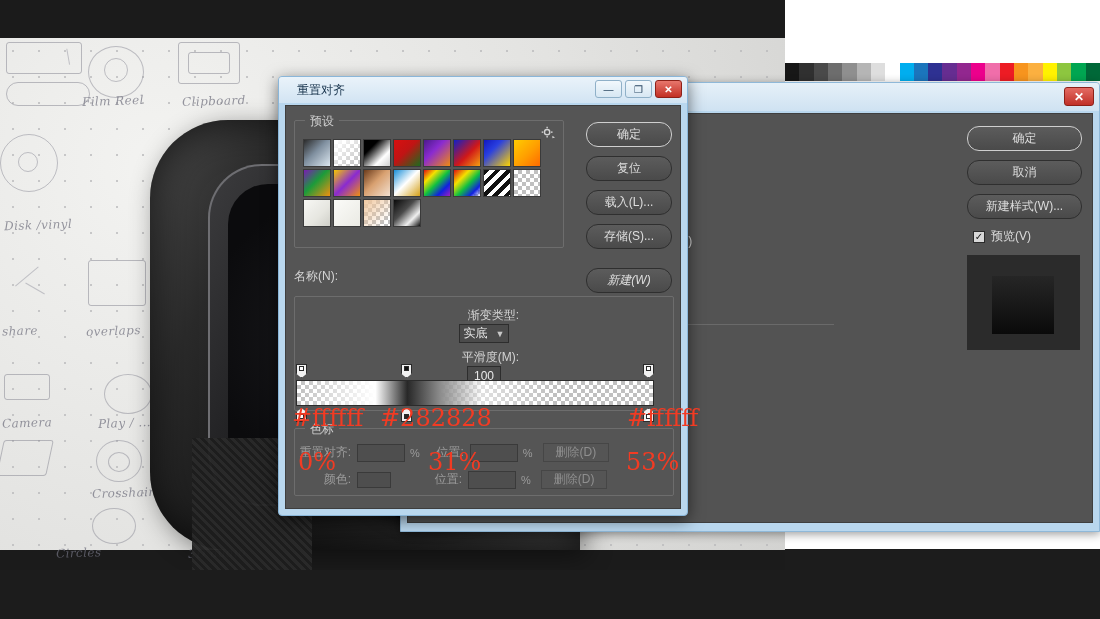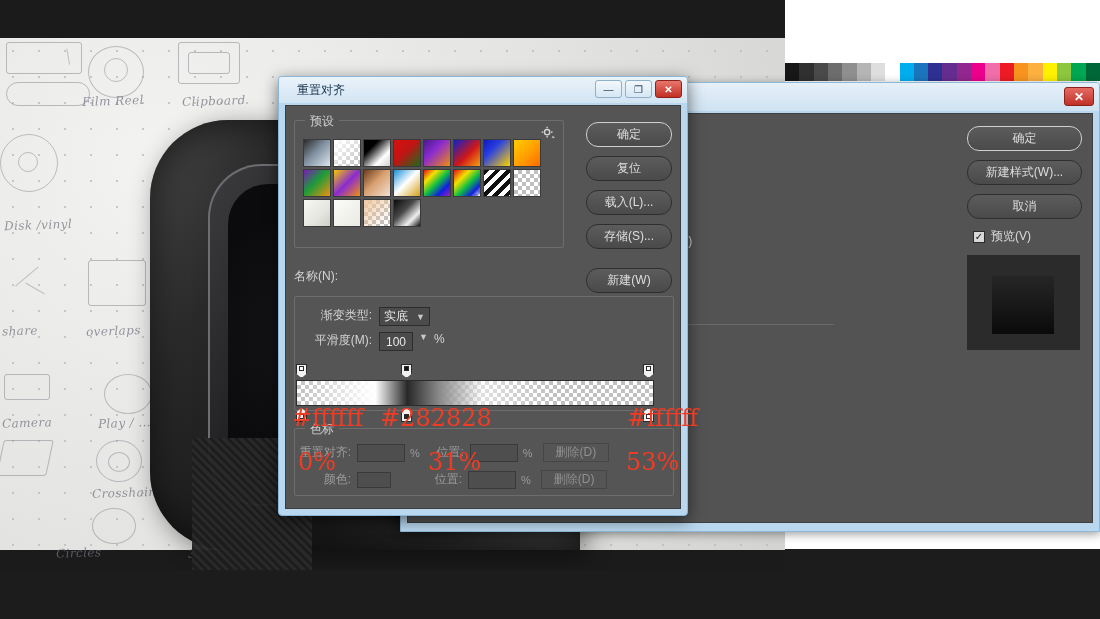--- a/index.html
+++ b/index.html
@@ -281,21 +281,21 @@
     position:absolute; left:8px; top:162px; width:270px;
     display:flex; align-items:center; color:#d4d4d4; font-size:12px;
   }
   #name-field {
     flex:1; height:20px; margin-left:8px; background:#4b4b4b;
     border:1px solid #2d2d2d; color:#e8e8e8; font-size:12px;
     display:flex; align-items:center; padding:0 5px; cursor:text;
   }
 
   #type-group { left:8px; top:190px; width:380px; height:115px; }
-  .trow { display:flex; align-items:flex-start; color:#d4d4d4; font-size:12px; margin-bottom:6px; }
+  .trow { display:flex; align-items:center; color:#d4d4d4; font-size:12px; margin-bottom:6px;flex-direction:column; }
   .trow .tl { width:84px; text-align:right; padding-right:7px; }
   .tsel {
     height:19px; background:#4b4b4b; border:1px solid #2d2d2d; color:#e8e8e8;
     font-size:12px; display:flex; align-items:center; padding:0 4px; position:relative;
     cursor:pointer;
   }
   .tsel .caret { margin-left:8px; color:#c8c8c8; font-size:9px; }
 
   
   #strip-wrap { position:absolute; left:10px; top:258px; width:358px; height:58px; }
@@ -514,22 +514,22 @@
       </div>
 
       <div id="ls-sep"></div>
       <div id="ls-defaults">
         <div class="wbtn">设置为默认值</div>
         <div class="wbtn">复位为默认值</div>
       </div>
 
       <div id="ls-rightcol">
         <div class="ps-btn primary">确定</div>
+        <div class="ps-btn">取消</div>
         <div class="ps-btn">新建样式(W)...</div>
-        <div class="ps-btn">取消</div>
         <div class="ps-check">
           <span class="cbox">✓</span>
           <span>预览(V)</span>
         </div>
         <div id="ls-preview">
           <div class="inner"></div>
         </div>
       </div>
     </div>
   </div>
@@ -588,21 +588,21 @@
             </div>
           <div class="sw" style="background:linear-gradient(135deg,#0a0a0a 0%,#4a4a4a 40%,#f0f0f0 72%,#101010 100%);"></div>
         </div>
       </div>
 
       <div id="ge-rightcol">
         <div class="ge-btn primary">确定</div>
         <div class="ge-btn">复位</div>
         <div class="ge-btn">载入(L)...</div>
         <div class="ge-btn">存储(S)...</div>
-        <div class="ge-btn" style="margin-top:19px;">新建(W)</div>
+        <div class="ge-btn" style="margin-top:19px;font-style:italic;">新建(W)</div>
       </div>
 
       <div id="name-row">
         <span>名称(N):</span>
       </div>
 
       <div class="group" id="type-group">
         <div style="position:absolute;left:0;top:10px;width:100%;">
           <div class="trow">
             <span class="tl">渐变类型:</span>

